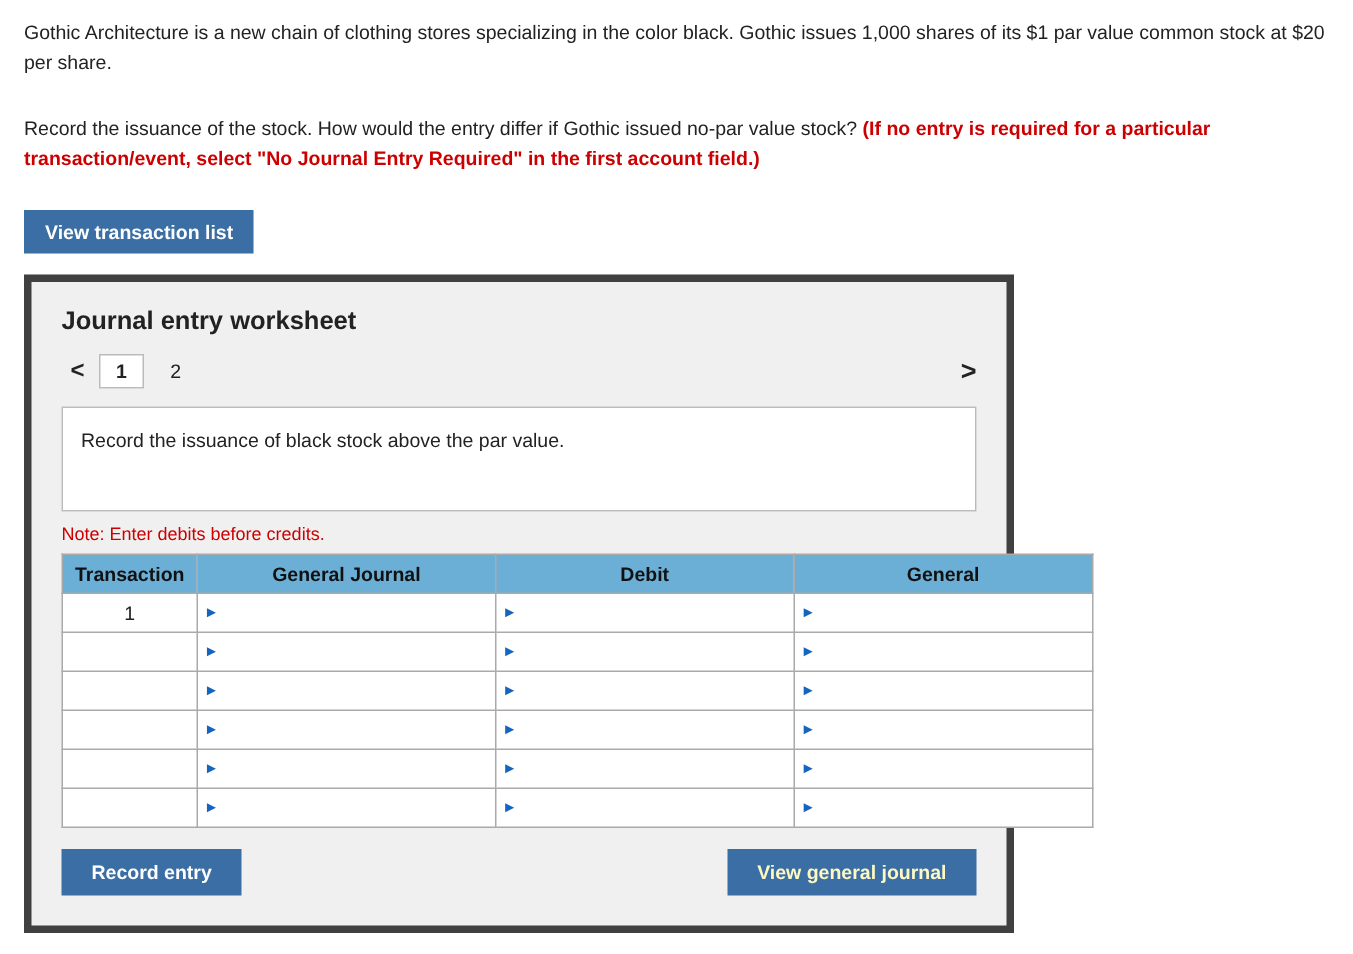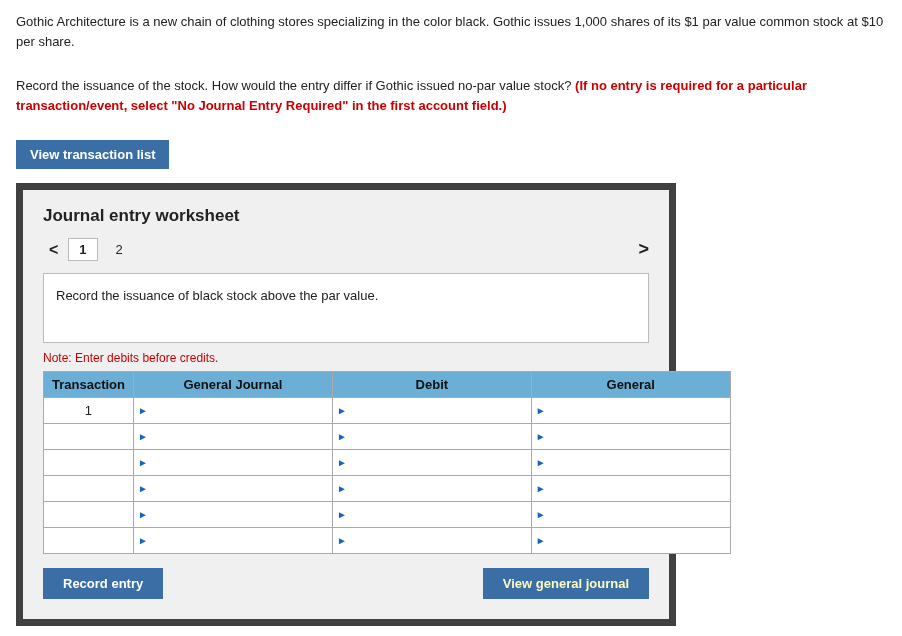--- a/index.html
+++ b/index.html
@@ -24,21 +24,21 @@
       background: #3a6ea5;
       color: white;
       border: none;
       padding: 7px 14px;
       font-size: 13px;
       cursor: pointer;
       margin-bottom: 14px;
       font-weight: bold;
     }
     .worksheet-container {
-      border: 7px solid #404040;
+      border: 5px solid #404040;
       background: #f0f0f0;
       padding: 16px 20px 20px 20px;
       max-width: 660px;
     }
     .worksheet-title {
       font-size: 17px;
       font-weight: bold;
       margin-bottom: 12px;
     }
     .tab-nav {
@@ -179,21 +179,21 @@
       cursor: pointer;
       margin-left: auto;
     }
   </style>
 </head>
 <body>
 
 
 
 
-<p class="intro-text">Gothic Architecture is a new chain of clothing stores specializing in the color black. Gothic issues 1,000 shares of its $1 par value common stock at $10 per share.</p>
+<p class="intro-text">Gothic Architecture is a new chain of clothing stores specializing in the color black. Gothic issues 1,000 shares of its $1 par value common stock at $20 per share.</p>
 <br>
 <p class="intro-text">
   <span>Record the issuance of the stock. How would the entry differ if Gothic issued no-par value stock?</span>
   <span class="bold-red">(If no entry is required for a particular transaction/event, select "No Journal Entry Required" in the first account field.)</span>
 </p>
 <br>
 
 
 <button class="view-transaction-btn">View transaction list</button>
 

